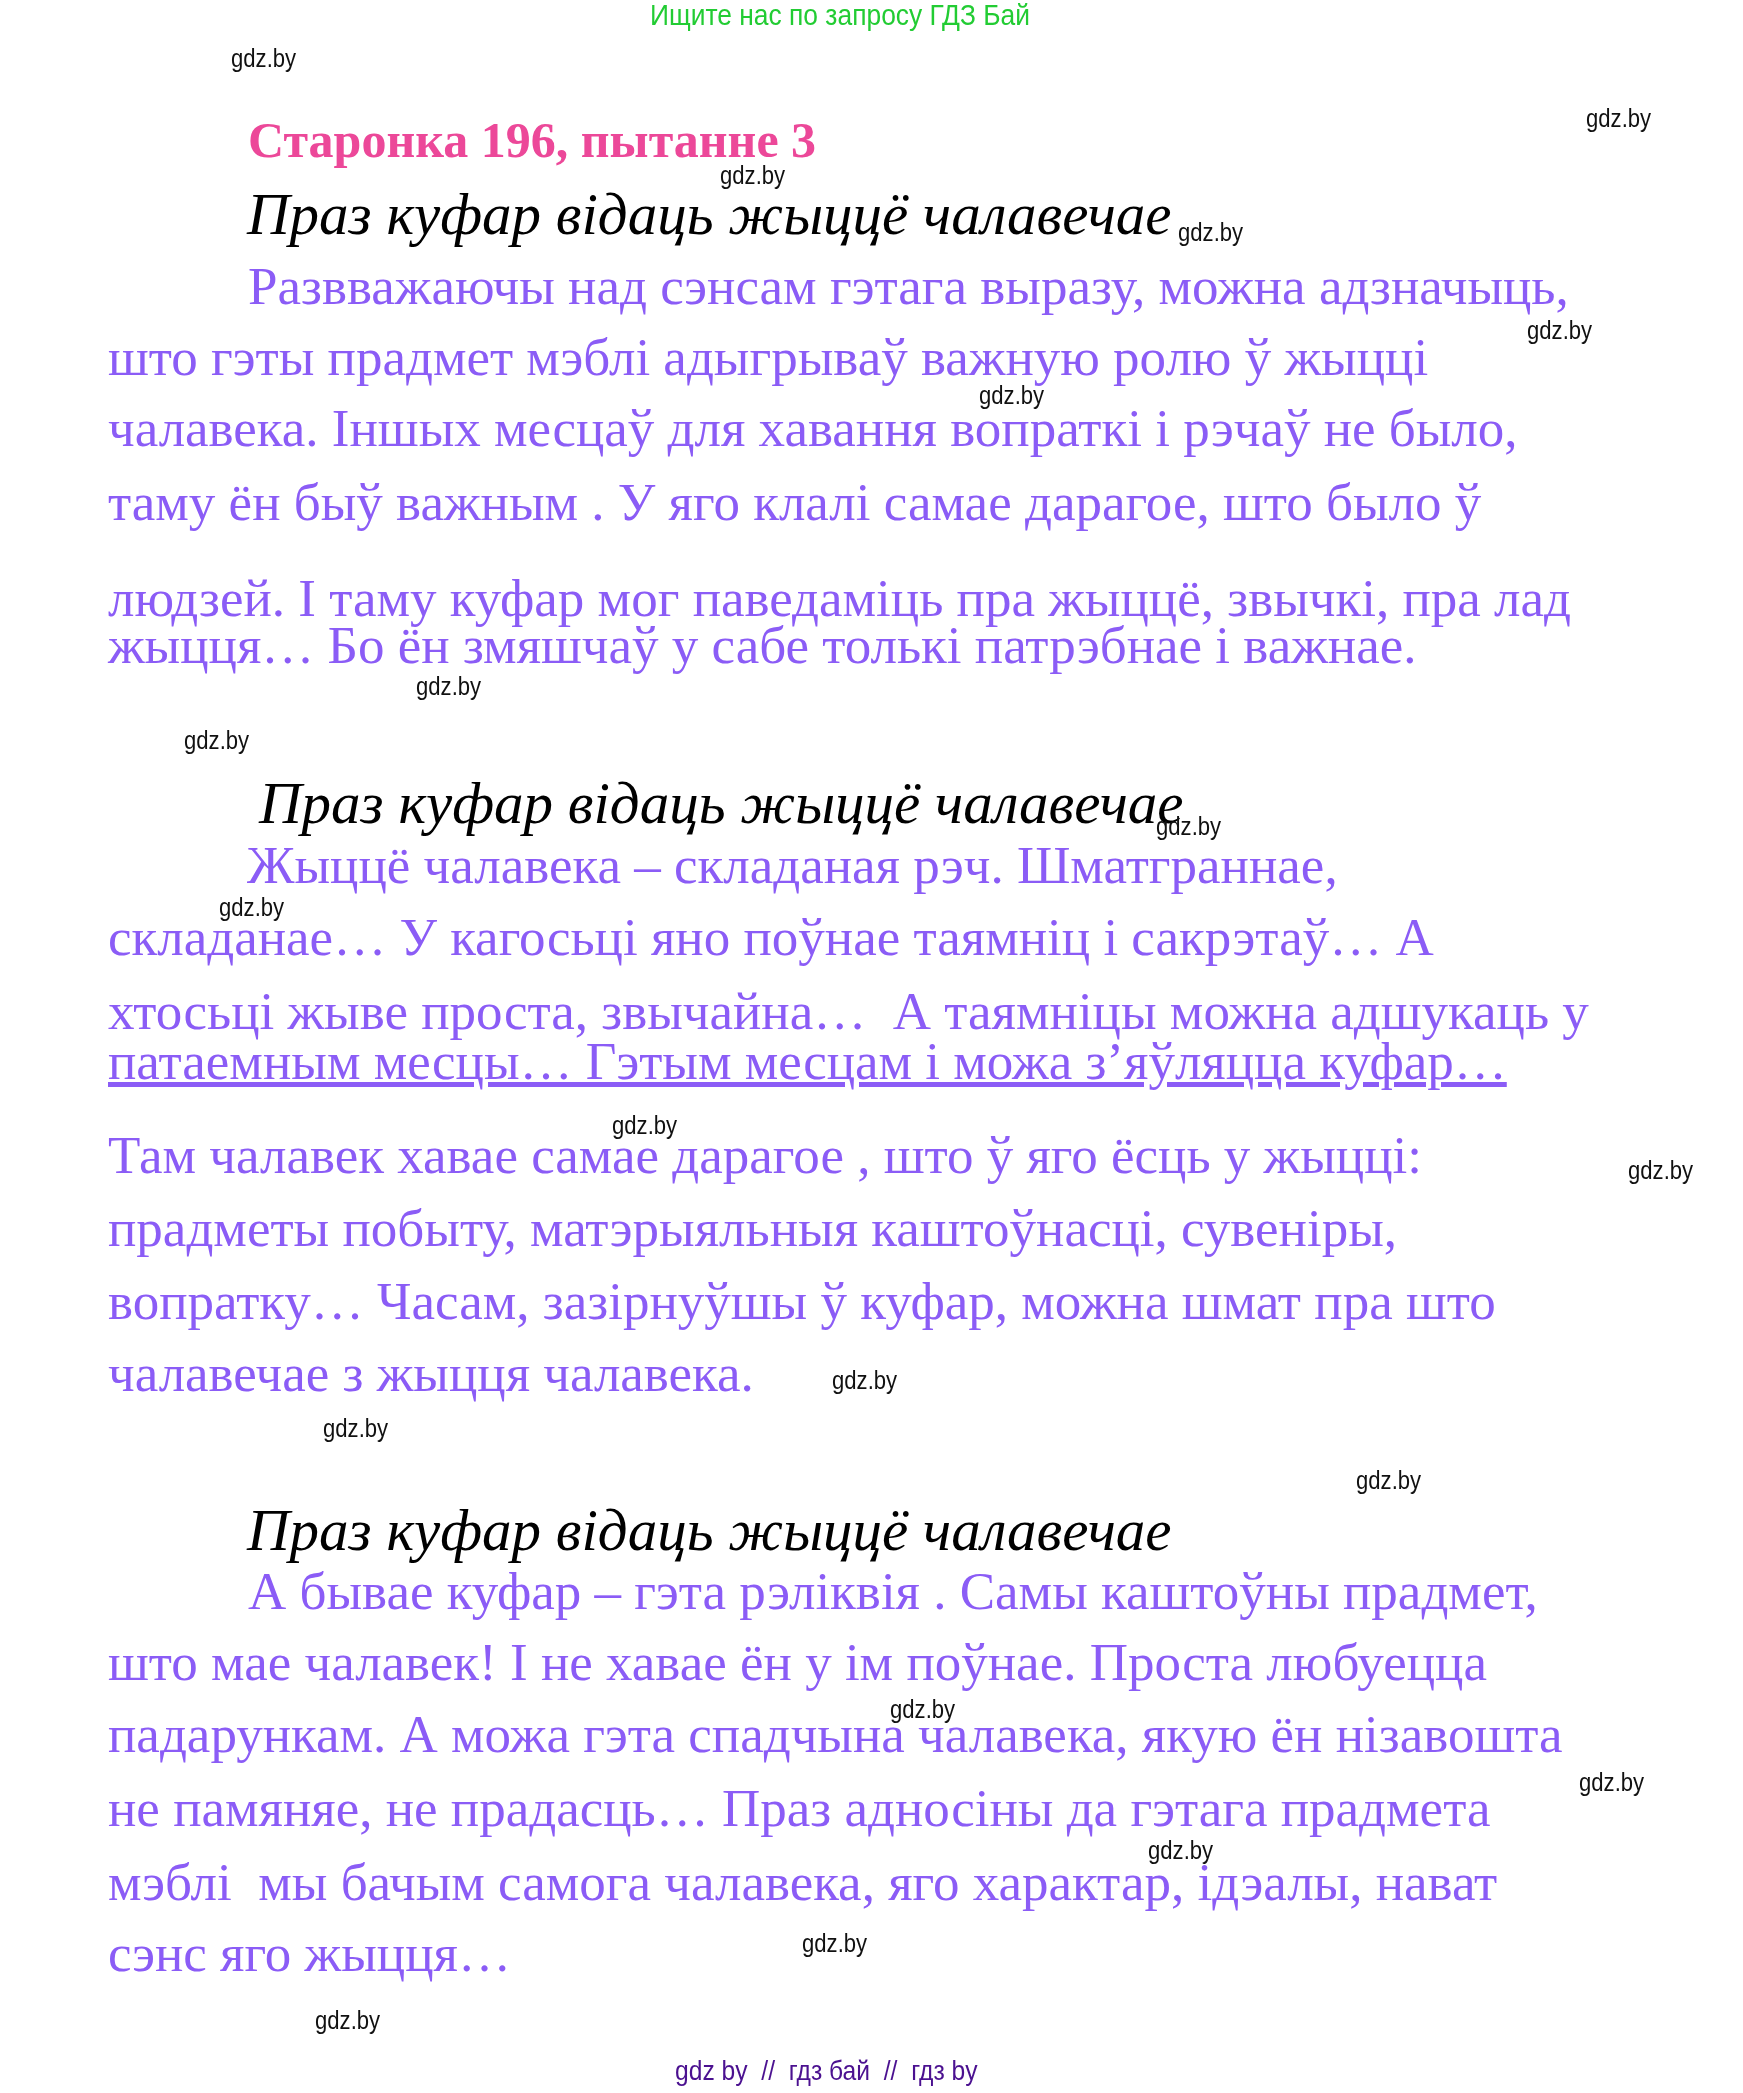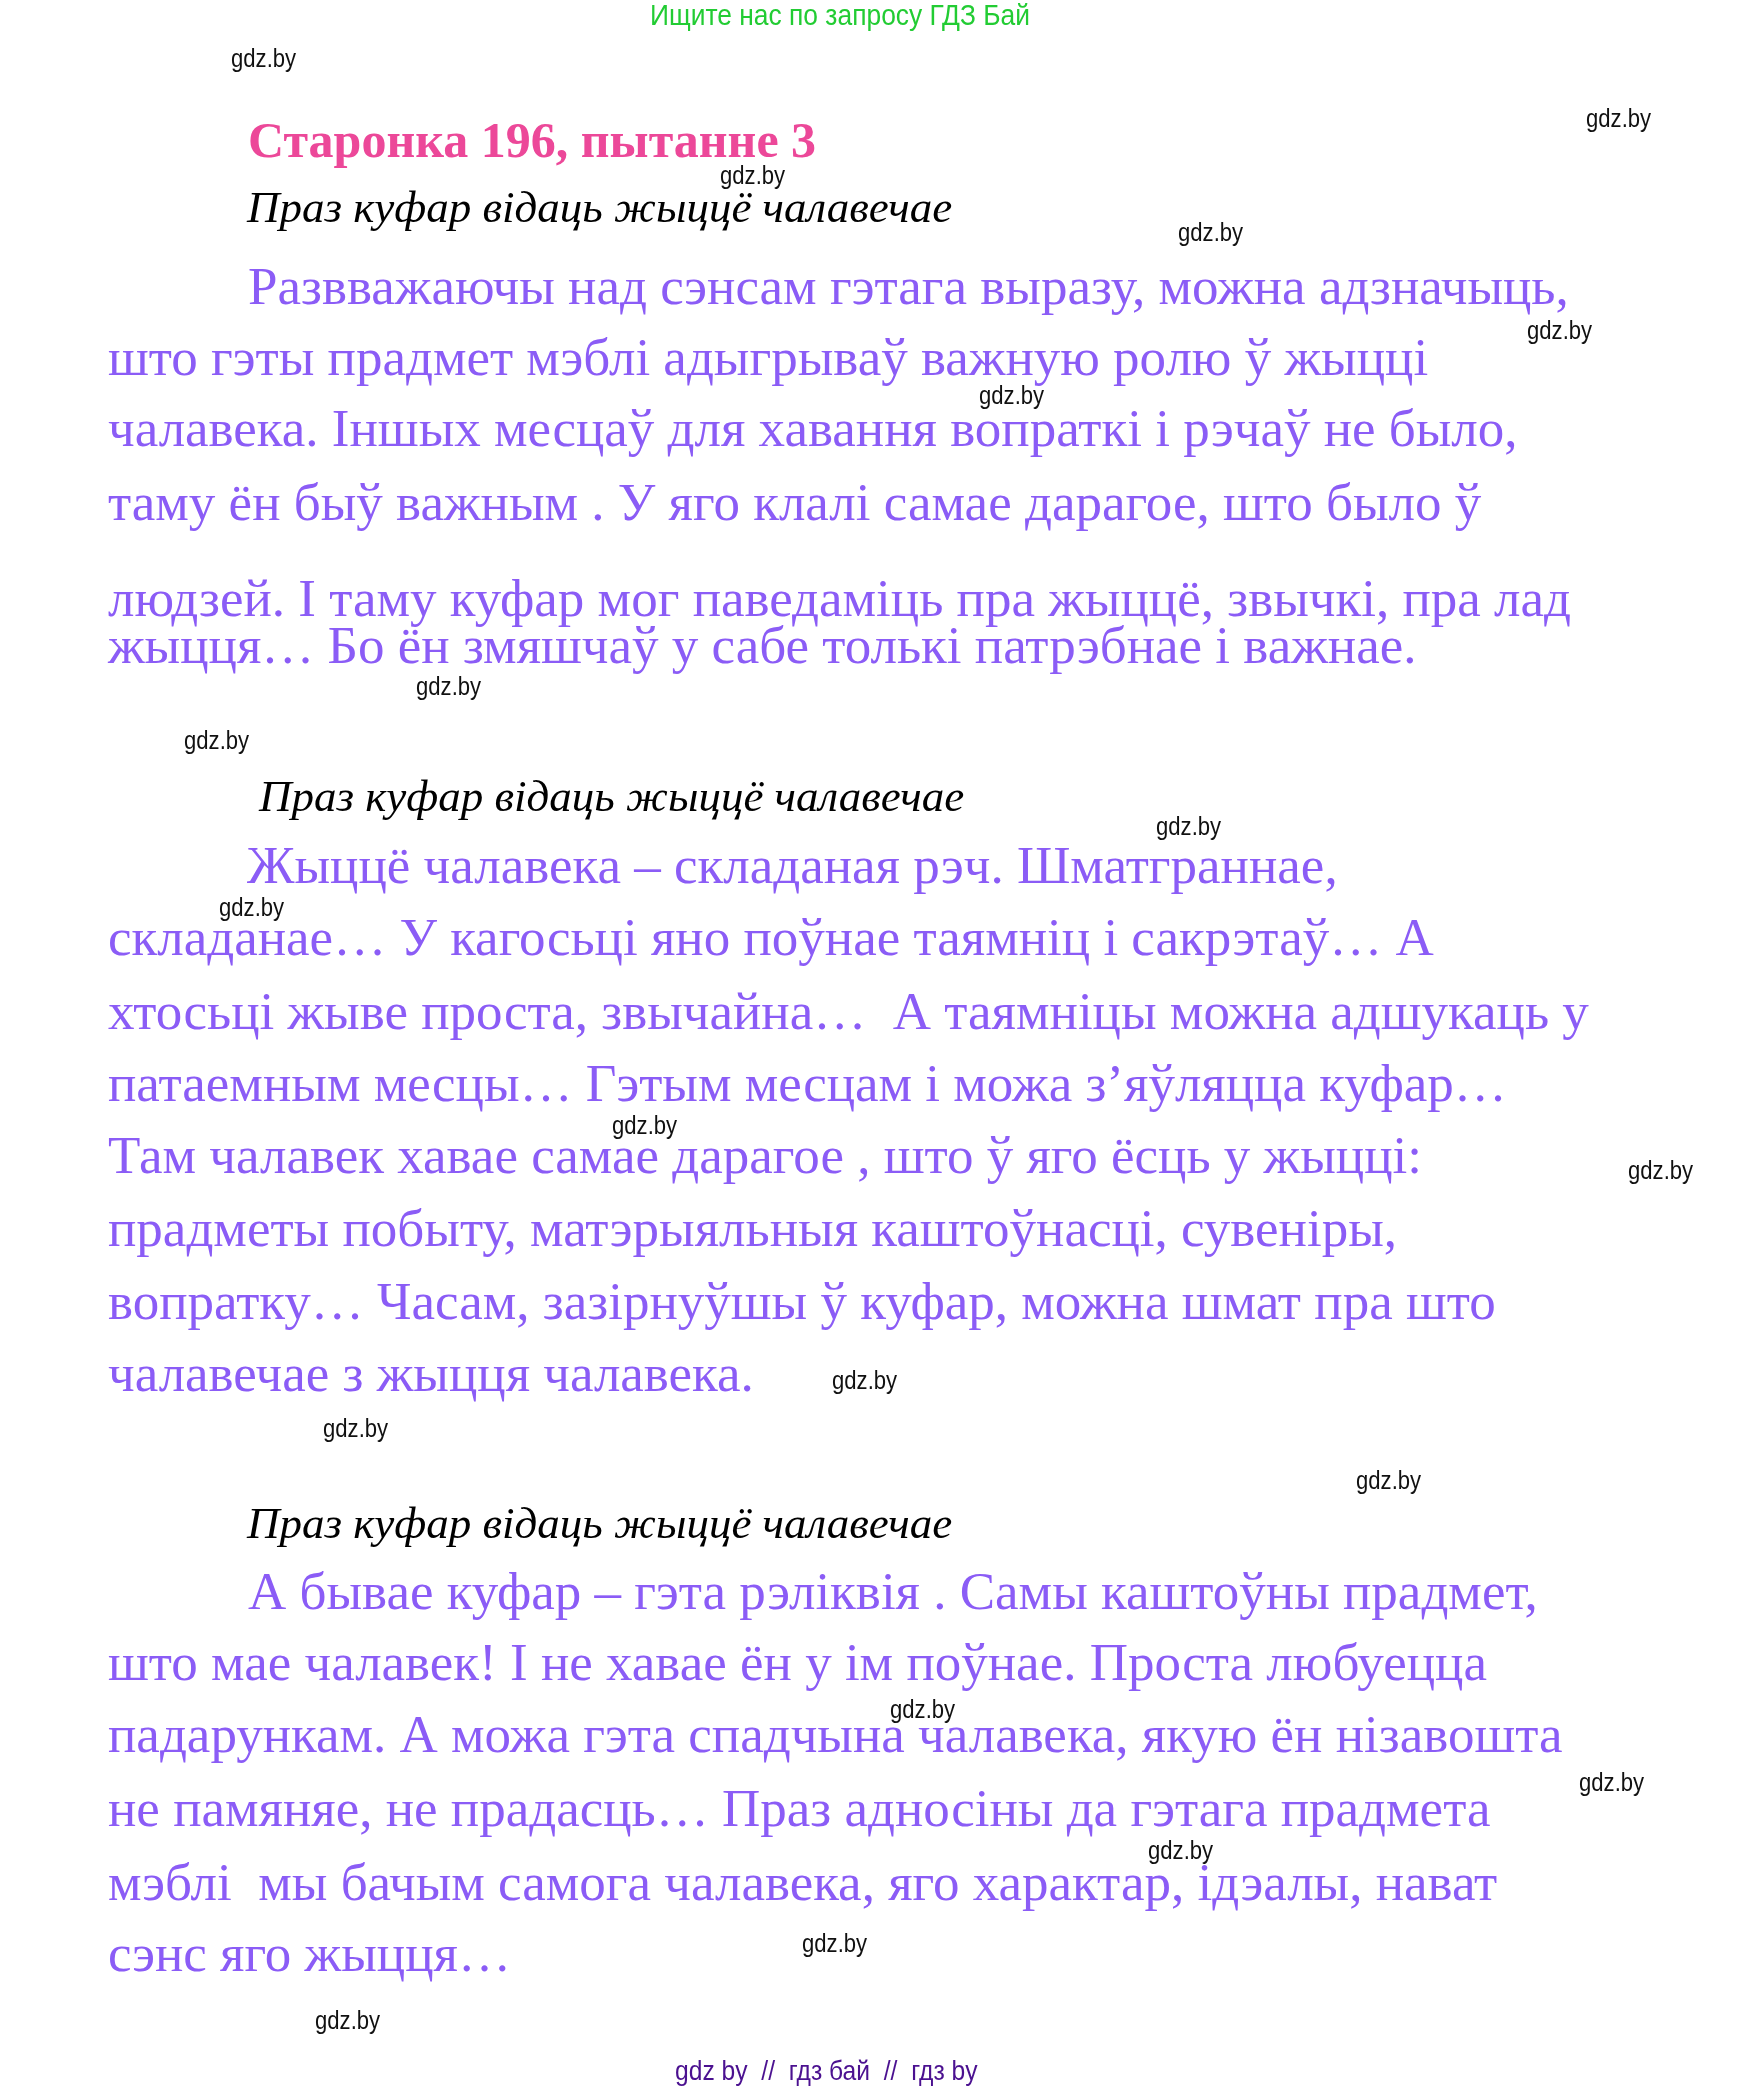--- a/index.html
+++ b/index.html
@@ -34,21 +34,21 @@
   }
   .title {
     font-family: "Liberation Serif", serif;
     font-weight: bold;
     font-size: 50px;
     color: #ec4899;
   }
   .heading {
     font-family: "Liberation Serif", serif;
     font-style: italic;
-    font-size: 45px;
+    font-size: 59px;
     color: #000;
   }
   .line {
     font-family: "Liberation Serif", serif;
     font-size: 53px;
     color: #8b5cf6;
   }
   .wm {
     font-family: "Liberation Sans", sans-serif;
     font-size: 26px;
@@ -72,21 +72,21 @@
   <div class="abs line" style="left:108px; top:476px;">таму ён быў важным . У яго клалі самае дарагое, што было ў</div>
   <div class="abs line" style="left:108px; top:572px;text-align:right;">людзей. І таму куфар мог паведаміць пра жыццё, звычкі, пра лад</div>
   <div class="abs line" style="left:108px; top:619px;">жыцця… Бо ён змяшчаў у сабе толькі патрэбнае і важнае.</div>
 </div>
 
 <div>
   <div class="abs heading" style="left:259px; top:774px;">Праз куфар відаць жыццё чалавечае</div>
   <div class="abs line" style="left:247px; top:839px;">Жыццё чалавека – складаная рэч. Шматграннае,</div>
   <div class="abs line" style="left:108px; top:911px;">складанае… У кагосьці яно поўнае таямніц і сакрэтаў… А</div>
   <div class="abs line" style="left:108px; top:985px;">хтосьці жыве проста, звычайна…  А таямніцы можна адшукаць у</div>
-  <div class="abs line" style="left:108px; top:1057px;">патаемным месцы… Гэтым месцам і можа з’яўляцца куфар…</div>
+  <div class="abs line" style="left:108px; top:1035px;text-decoration:underline;">патаемным месцы… Гэтым месцам і можа з’яўляцца куфар…</div>
   <div class="abs line" style="left:108px; top:1129px;">Там чалавек хавае самае дарагое , што ў яго ёсць у жыцці:</div>
   <div class="abs line" style="left:108px; top:1202px;">прадметы побыту, матэрыяльныя каштоўнасці, сувеніры,</div>
   <div class="abs line" style="left:108px; top:1275px;">вопратку… Часам, зазірнуўшы ў куфар, можна шмат пра што</div>
   <div class="abs line" style="left:108px; top:1347px;">чалавечае з жыцця чалавека.</div>
 </div>
 
 <div>
   <div class="abs heading" style="left:247px; top:1501px;">Праз куфар відаць жыццё чалавечае</div>
   <div class="abs line" style="left:248px; top:1565px;">А бывае куфар – гэта рэліквія . Самы каштоўны прадмет,</div>
   <div class="abs line" style="left:108px; top:1636px;">што мае чалавек! І не хавае ён у ім поўнае. Проста любуецца</div>

